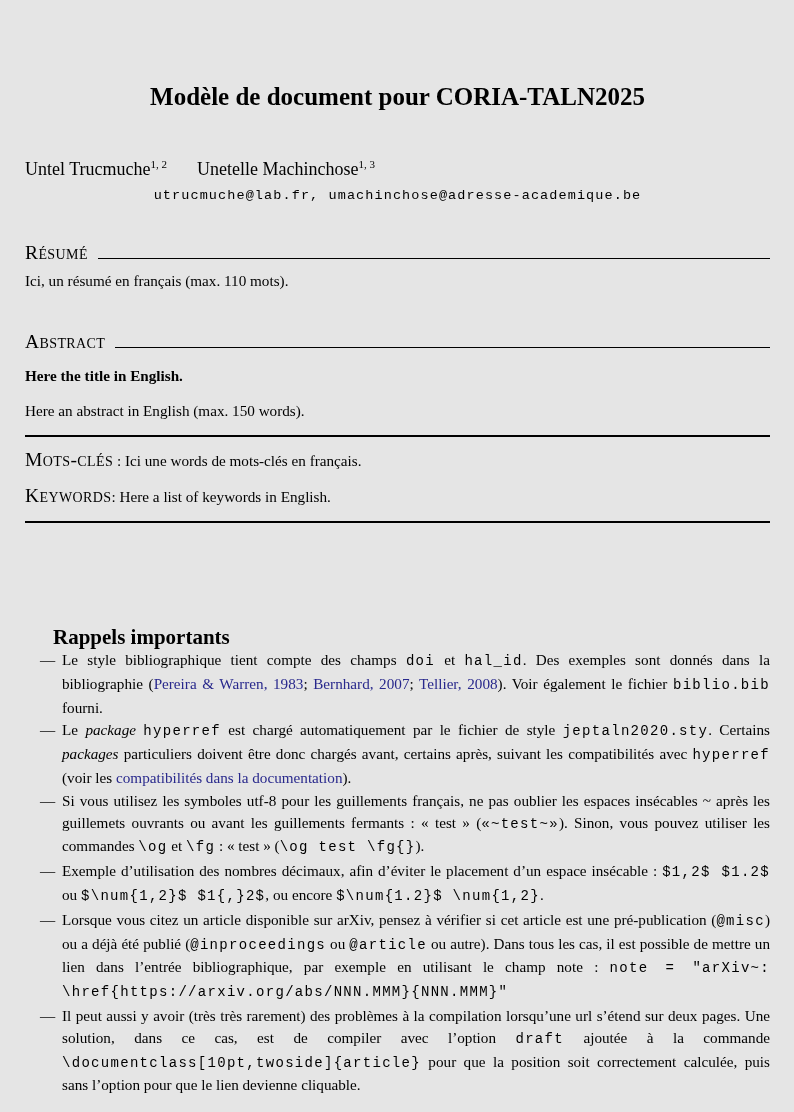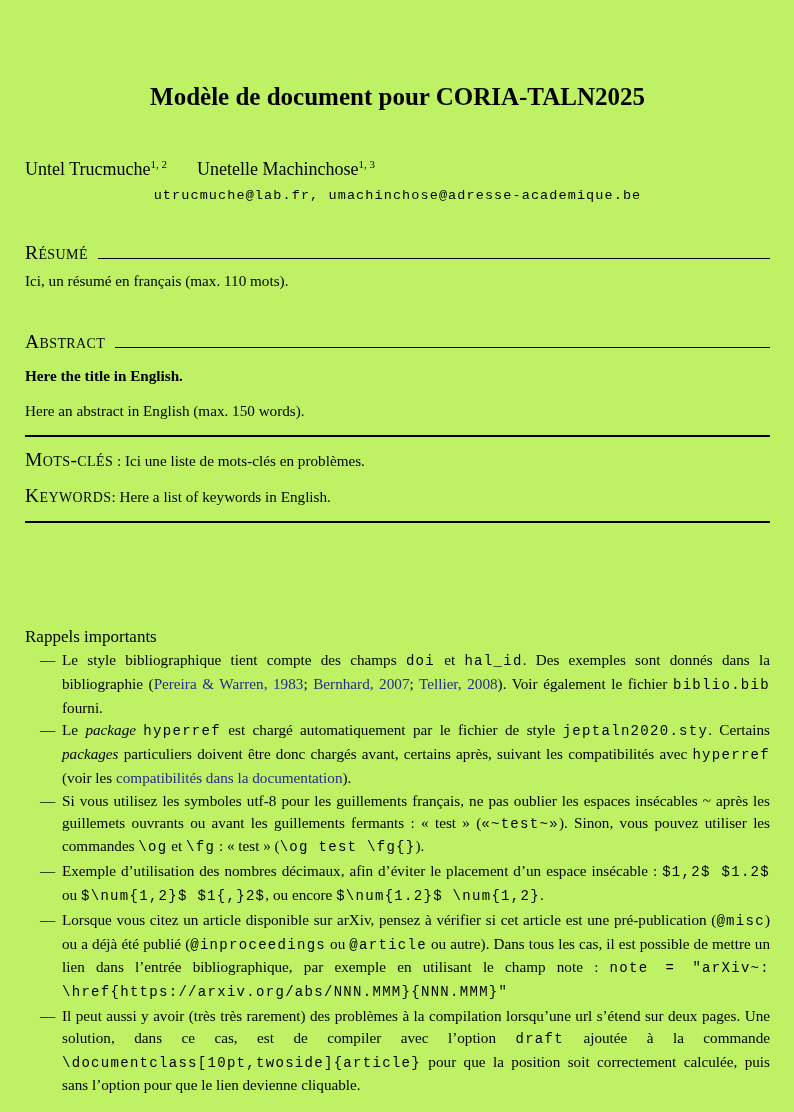--- a/index.html
+++ b/index.html
@@ -1,17 +1,17 @@
 <!DOCTYPE html>
 <html><head>
 <meta charset="utf-8">
 <style>
   html, body { margin: 0; padding: 0; background: #ffffff; }
   .page {
-    width: 794px; height: 1112px; background: #bef264; overflow: hidden;
+    width: 794px; height: 1112px; background: #e5e5e5; overflow: hidden;
     box-sizing: border-box; padding: 0 24px 0 25px; position: relative;
     font-family: "Liberation Serif", serif; color: #000000;
   }
   .title {
     margin: 0; padding-top: 82px; text-align: center;
     font-size: 25px; font-weight: bold; line-height: 1.2;
   }
   .authors { margin-top: 40px; font-size: 18px; line-height: 24px; }
   .author + .author { margin-left: 30px; }
   .author sup { font-size: 11px; }
@@ -23,21 +23,21 @@
   .sec-head { display: flex; align-items: baseline; margin-top: 38px; }
   .sec-label { font-variant: small-caps; font-size: 19.5px; line-height: 24px; letter-spacing: 0.4px; }
   .head-rule { flex: 1; height: 0; border-bottom: 1.5px solid #000; margin-left: 10px; }
   .body-text { font-size: 15.2px; line-height: 22px; margin-top: 5px; }
   .bold { font-weight: bold; }
   .english-title { margin-top: 11px; }
   .abstract-underlined { margin-top: 13px; border-bottom: 2px solid #000; padding-bottom: 13px; }
   .kw-line { margin-top: 11px; font-size: 15.2px; line-height: 24px; }
   .kw-line .sec-label { font-size: 19.5px; }
   .bottom-rule { border-bottom: 2px solid #000; margin-top: 12px; }
-  .rappels-heading { margin-top: 103px; font-size: 17px; font-weight: normal; line-height: 22px; }
+  .rappels-heading { margin-top: 103px; font-size: 21px; font-weight: bold; line-height: 22px; margin-left: 28px; }
   .rappels-list { margin-top: 1px; }
   .rappel-item {
     position: relative; margin-left: 15px; padding-left: 22px; margin-top: 1px;
     font-size: 15.2px; line-height: 21.8px; text-align: justify;
   }
   .rappel-item .dash { position: absolute; left: 0; top: 0; }
   .mono { font-family: "Liberation Mono", monospace; font-size: 14px; letter-spacing: 1.3px; }
   .italic { font-style: italic; }
   .link { color: #28288c; }
 </style>
@@ -59,21 +59,21 @@
   </div>
   <div class="body-text">Ici, un résumé en français (max. 110 mots).</div>
 
   <div class="sec-head">
     <span class="sec-label">Abstract</span>
     <span class="head-rule"></span>
   </div>
   <div class="body-text bold english-title">Here the title in English.</div>
   <div class="body-text abstract-underlined">Here an abstract in English (max. 150 words).</div>
 
-  <div class="kw-line"><span class="sec-label">Mots-clés</span><span> : </span><span>Ici une liste de mots-clés en problèmes.</span></div>
+  <div class="kw-line"><span class="sec-label">Mots-clés</span><span> : </span><span>Ici une words de mots-clés en français.</span></div>
 
   <div class="kw-line"><span class="sec-label">Keywords</span><span>: </span><span>Here a list of keywords in English.</span></div>
 
   <div class="bottom-rule"></div>
 
   <div class="rappels-heading">Rappels importants</div>
 
   <div class="rappels-list">
       <div class="rappel-item"><span class="dash">—</span><span>Le style bibliographique tient compte des champs </span><span class="mono">doi</span><span> et </span><span class="mono">hal_id</span><span>. Des exemples sont donnés dans la bibliographie (</span><span class="link">Pereira &amp; Warren, 1983</span><span>; </span><span class="link">Bernhard, 2007</span><span>; </span><span class="link">Tellier, 2008</span><span>). Voir également le fichier </span><span class="mono">biblio.bib</span><span> fourni.</span></div>
       <div class="rappel-item"><span class="dash">—</span><span>Le </span><span class="italic">package</span><span> </span><span class="mono">hyperref</span><span> est chargé automatiquement par le fichier de style </span><span class="mono">jeptaln2020.sty</span><span>. Certains </span><span class="italic">packages</span><span> particuliers doivent être donc chargés avant, certains après, suivant les compatibilités avec </span><span class="mono">hyperref</span><span> (voir les </span><span class="link">compatibilités dans la documentation</span><span>).</span></div>

